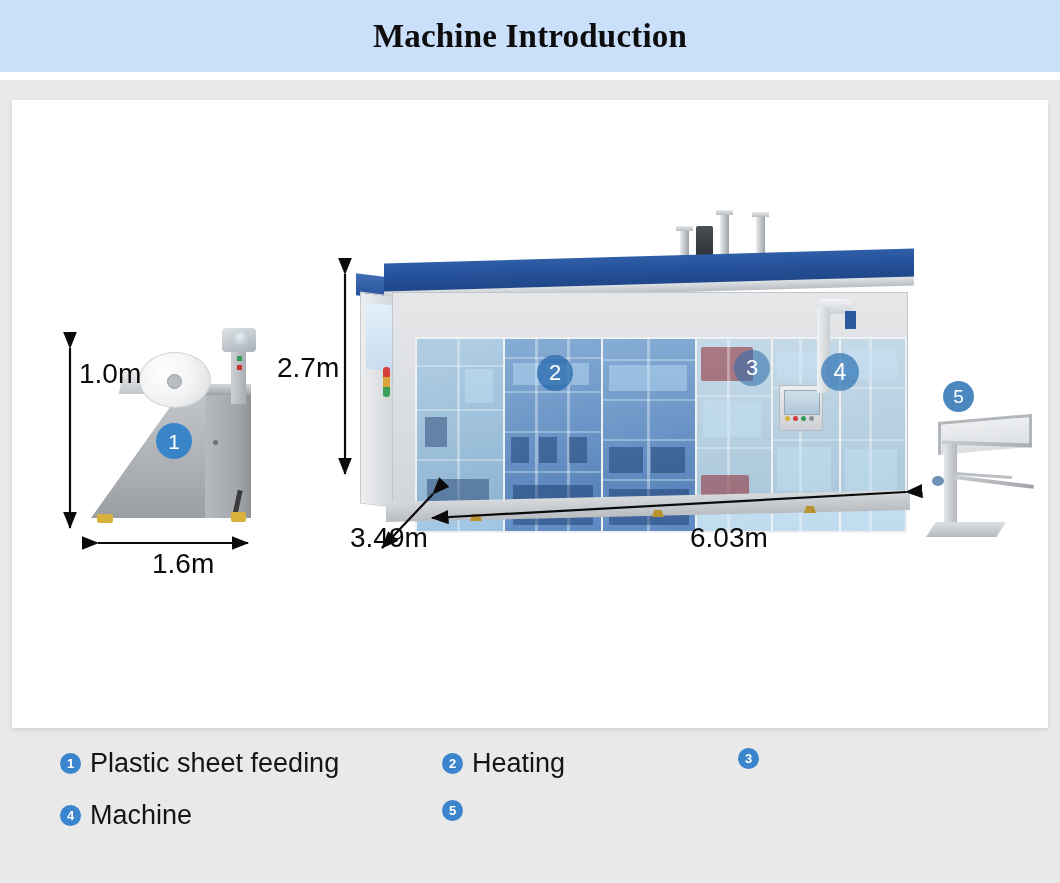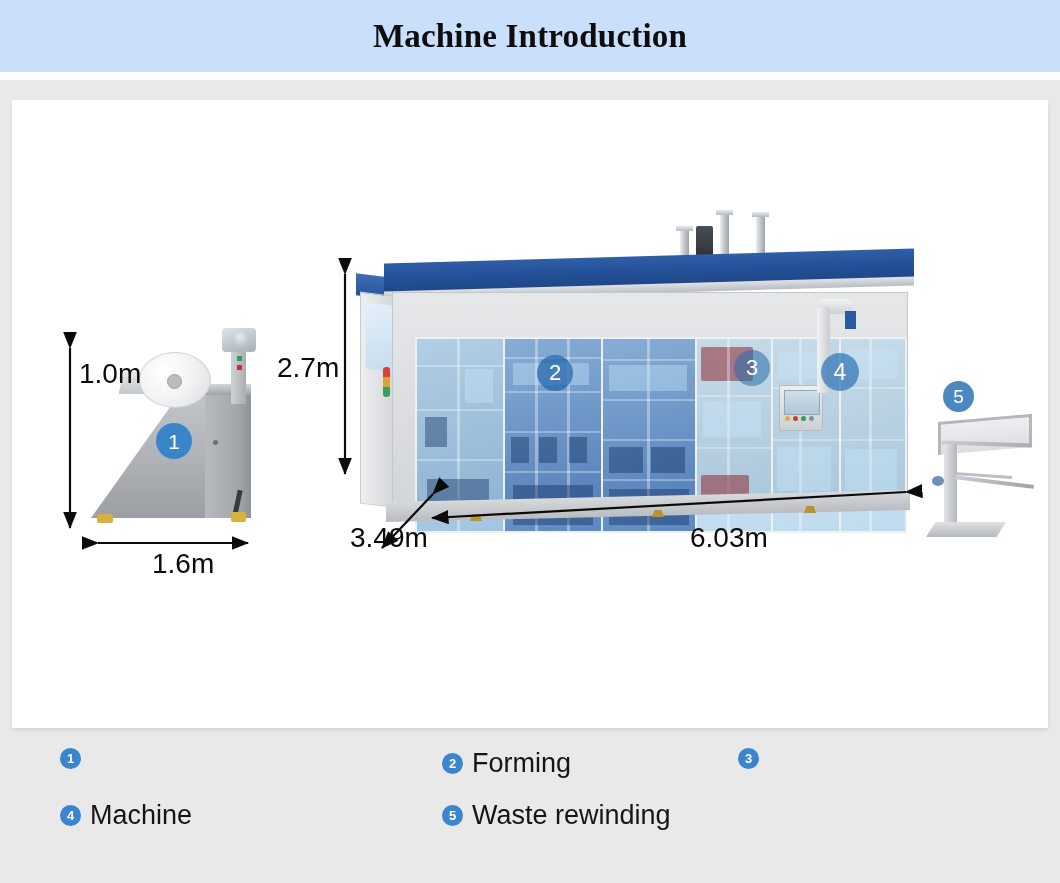--- a/index.html
+++ b/index.html
@@ -440,36 +440,36 @@
       <div class="marker m5">5</div>
 
     </div>
   </div>
 
   <div class="legend">
 
     <div class="legend-row lr1">
       <div class="legend-item li-c1">
         <span class="badge">1</span>
+        <span class="legend-label">Plastic sheet feeding</span>
       </div>
       <div class="legend-item li-c2">
         <span class="badge">2</span>
-        <span class="legend-label">Forming</span>
+        <span class="legend-label">Heating</span>
       </div>
       <div class="legend-item li-c3">
         <span class="badge">3</span>
       </div>
     </div>
 
     <div class="legend-row lr2">
       <div class="legend-item li-c1">
         <span class="badge">4</span>
         <span class="legend-label">Machine</span>
       </div>
       <div class="legend-item li-c2">
         <span class="badge">5</span>
-        <span class="legend-label">Waste rewinding</span>
       </div>
     </div>
 
   </div>
 
 </div>
 
 </body></html>

